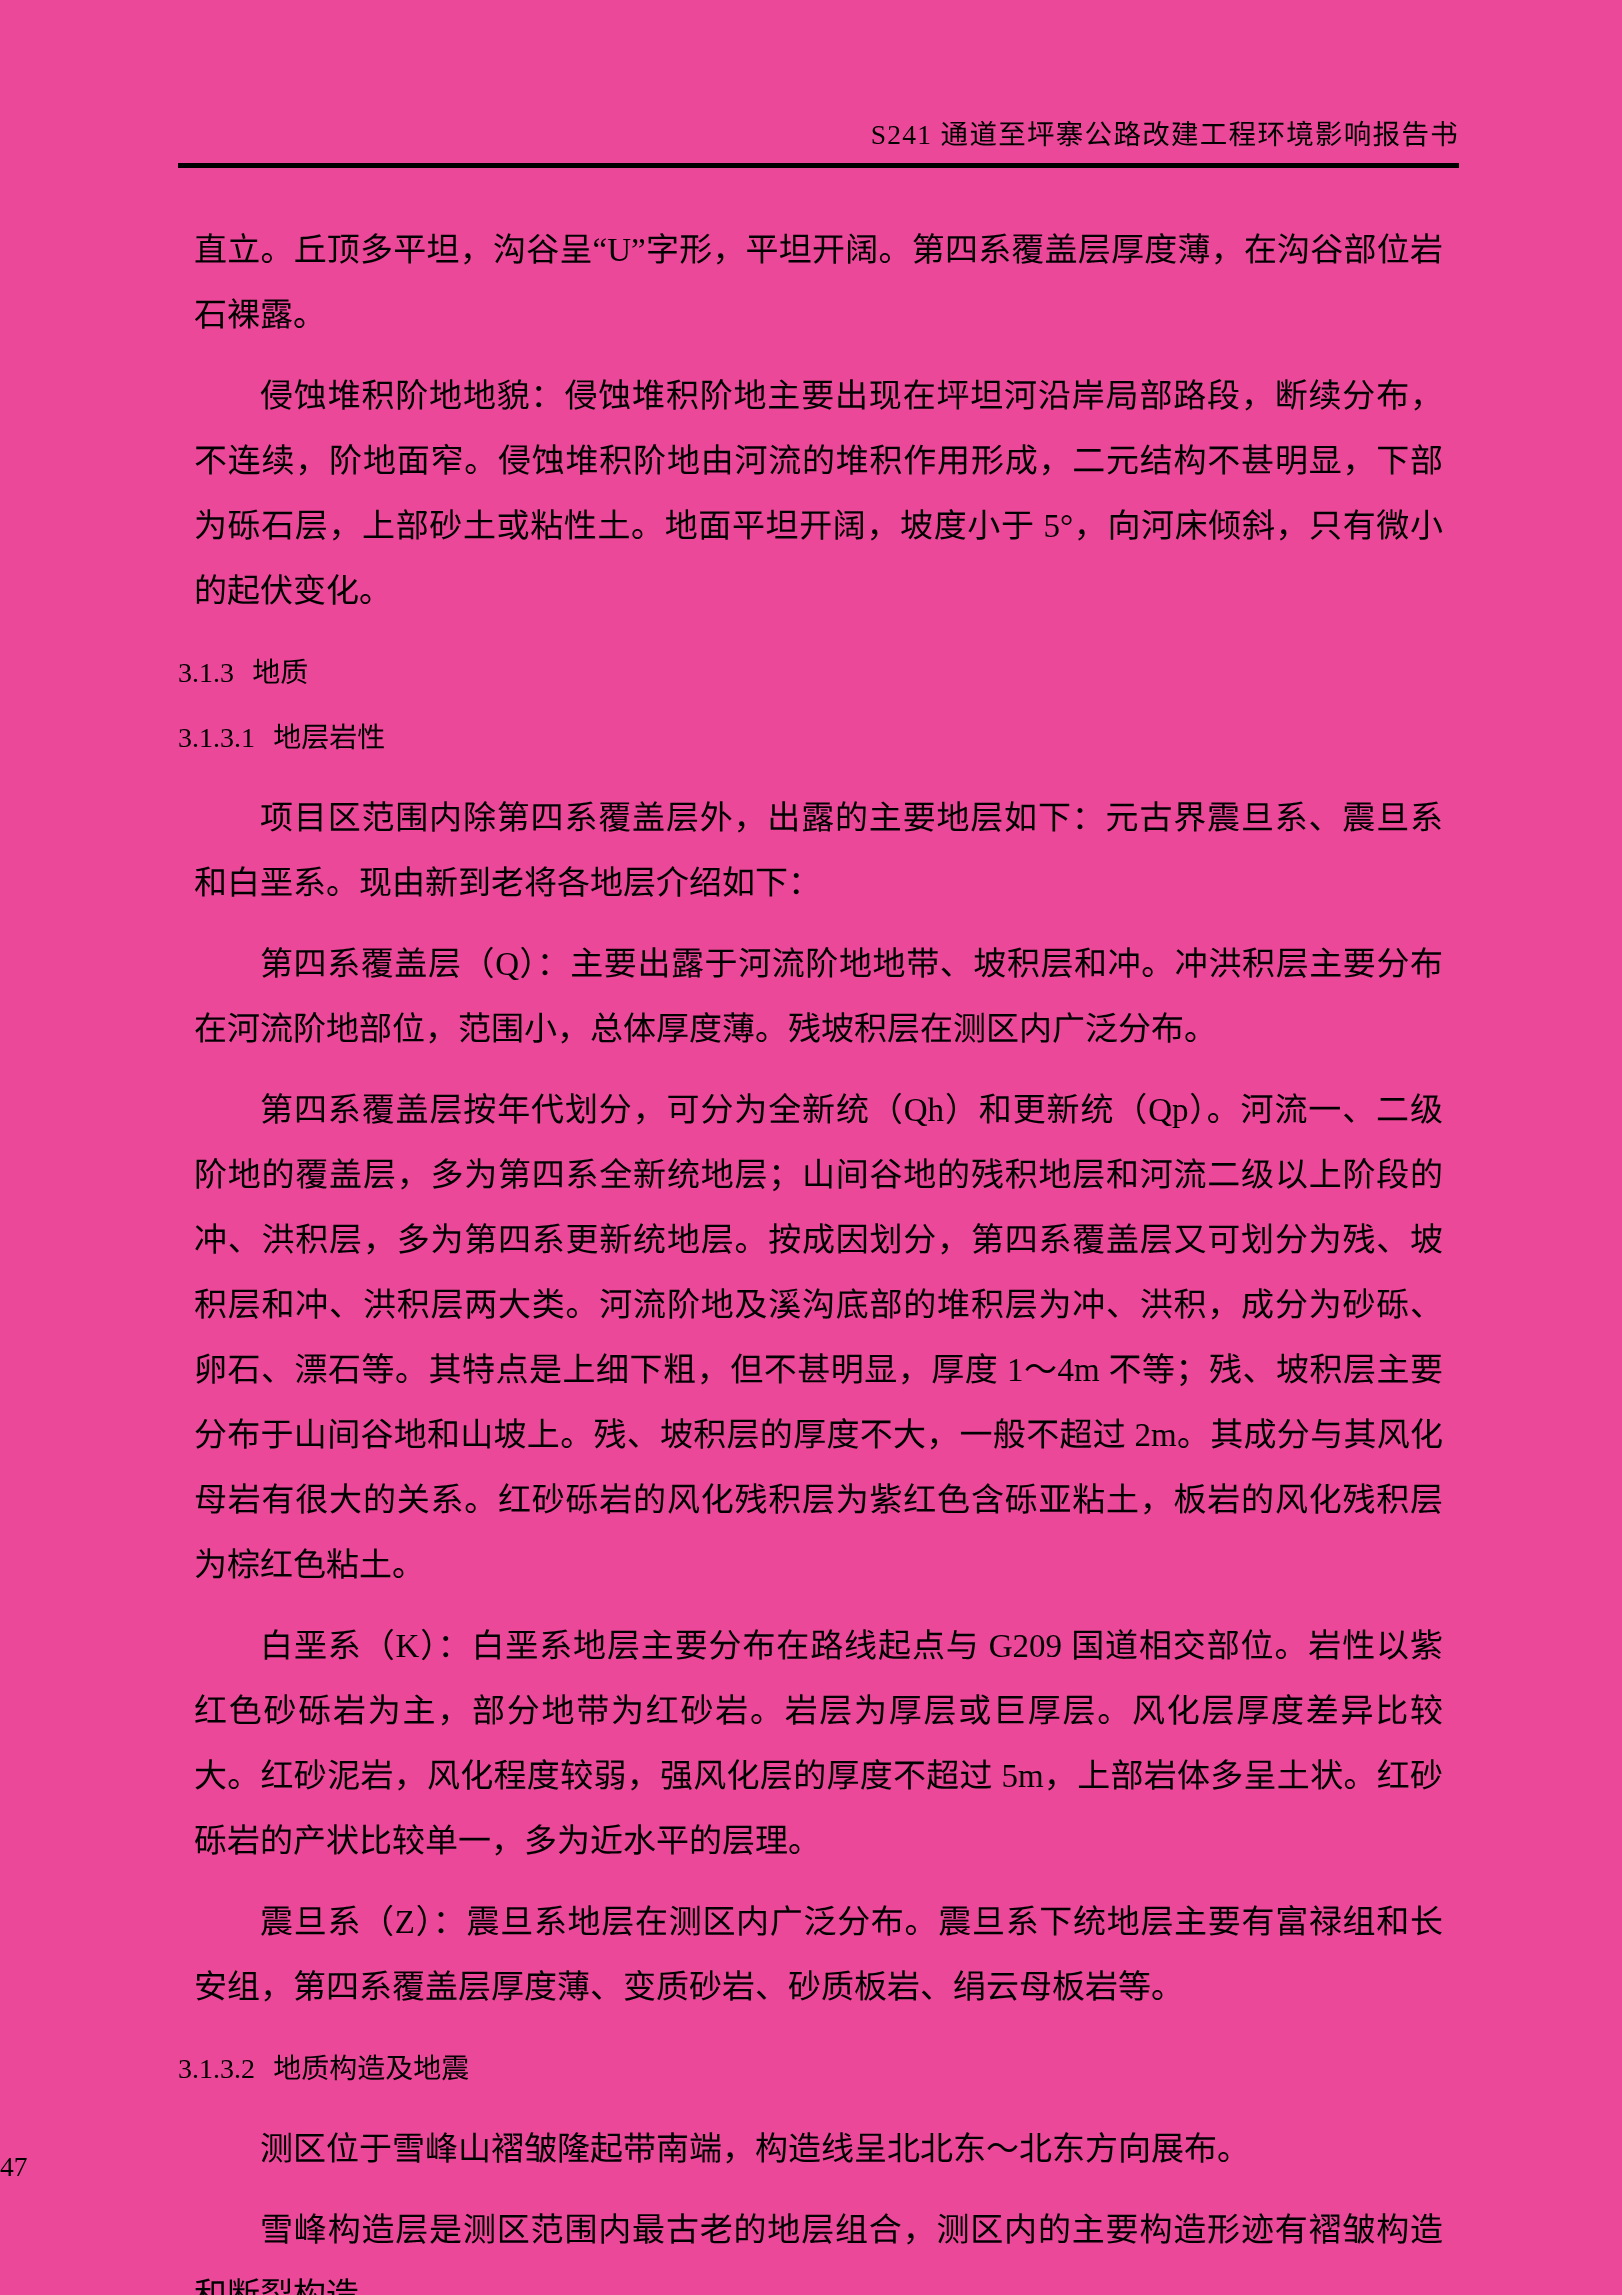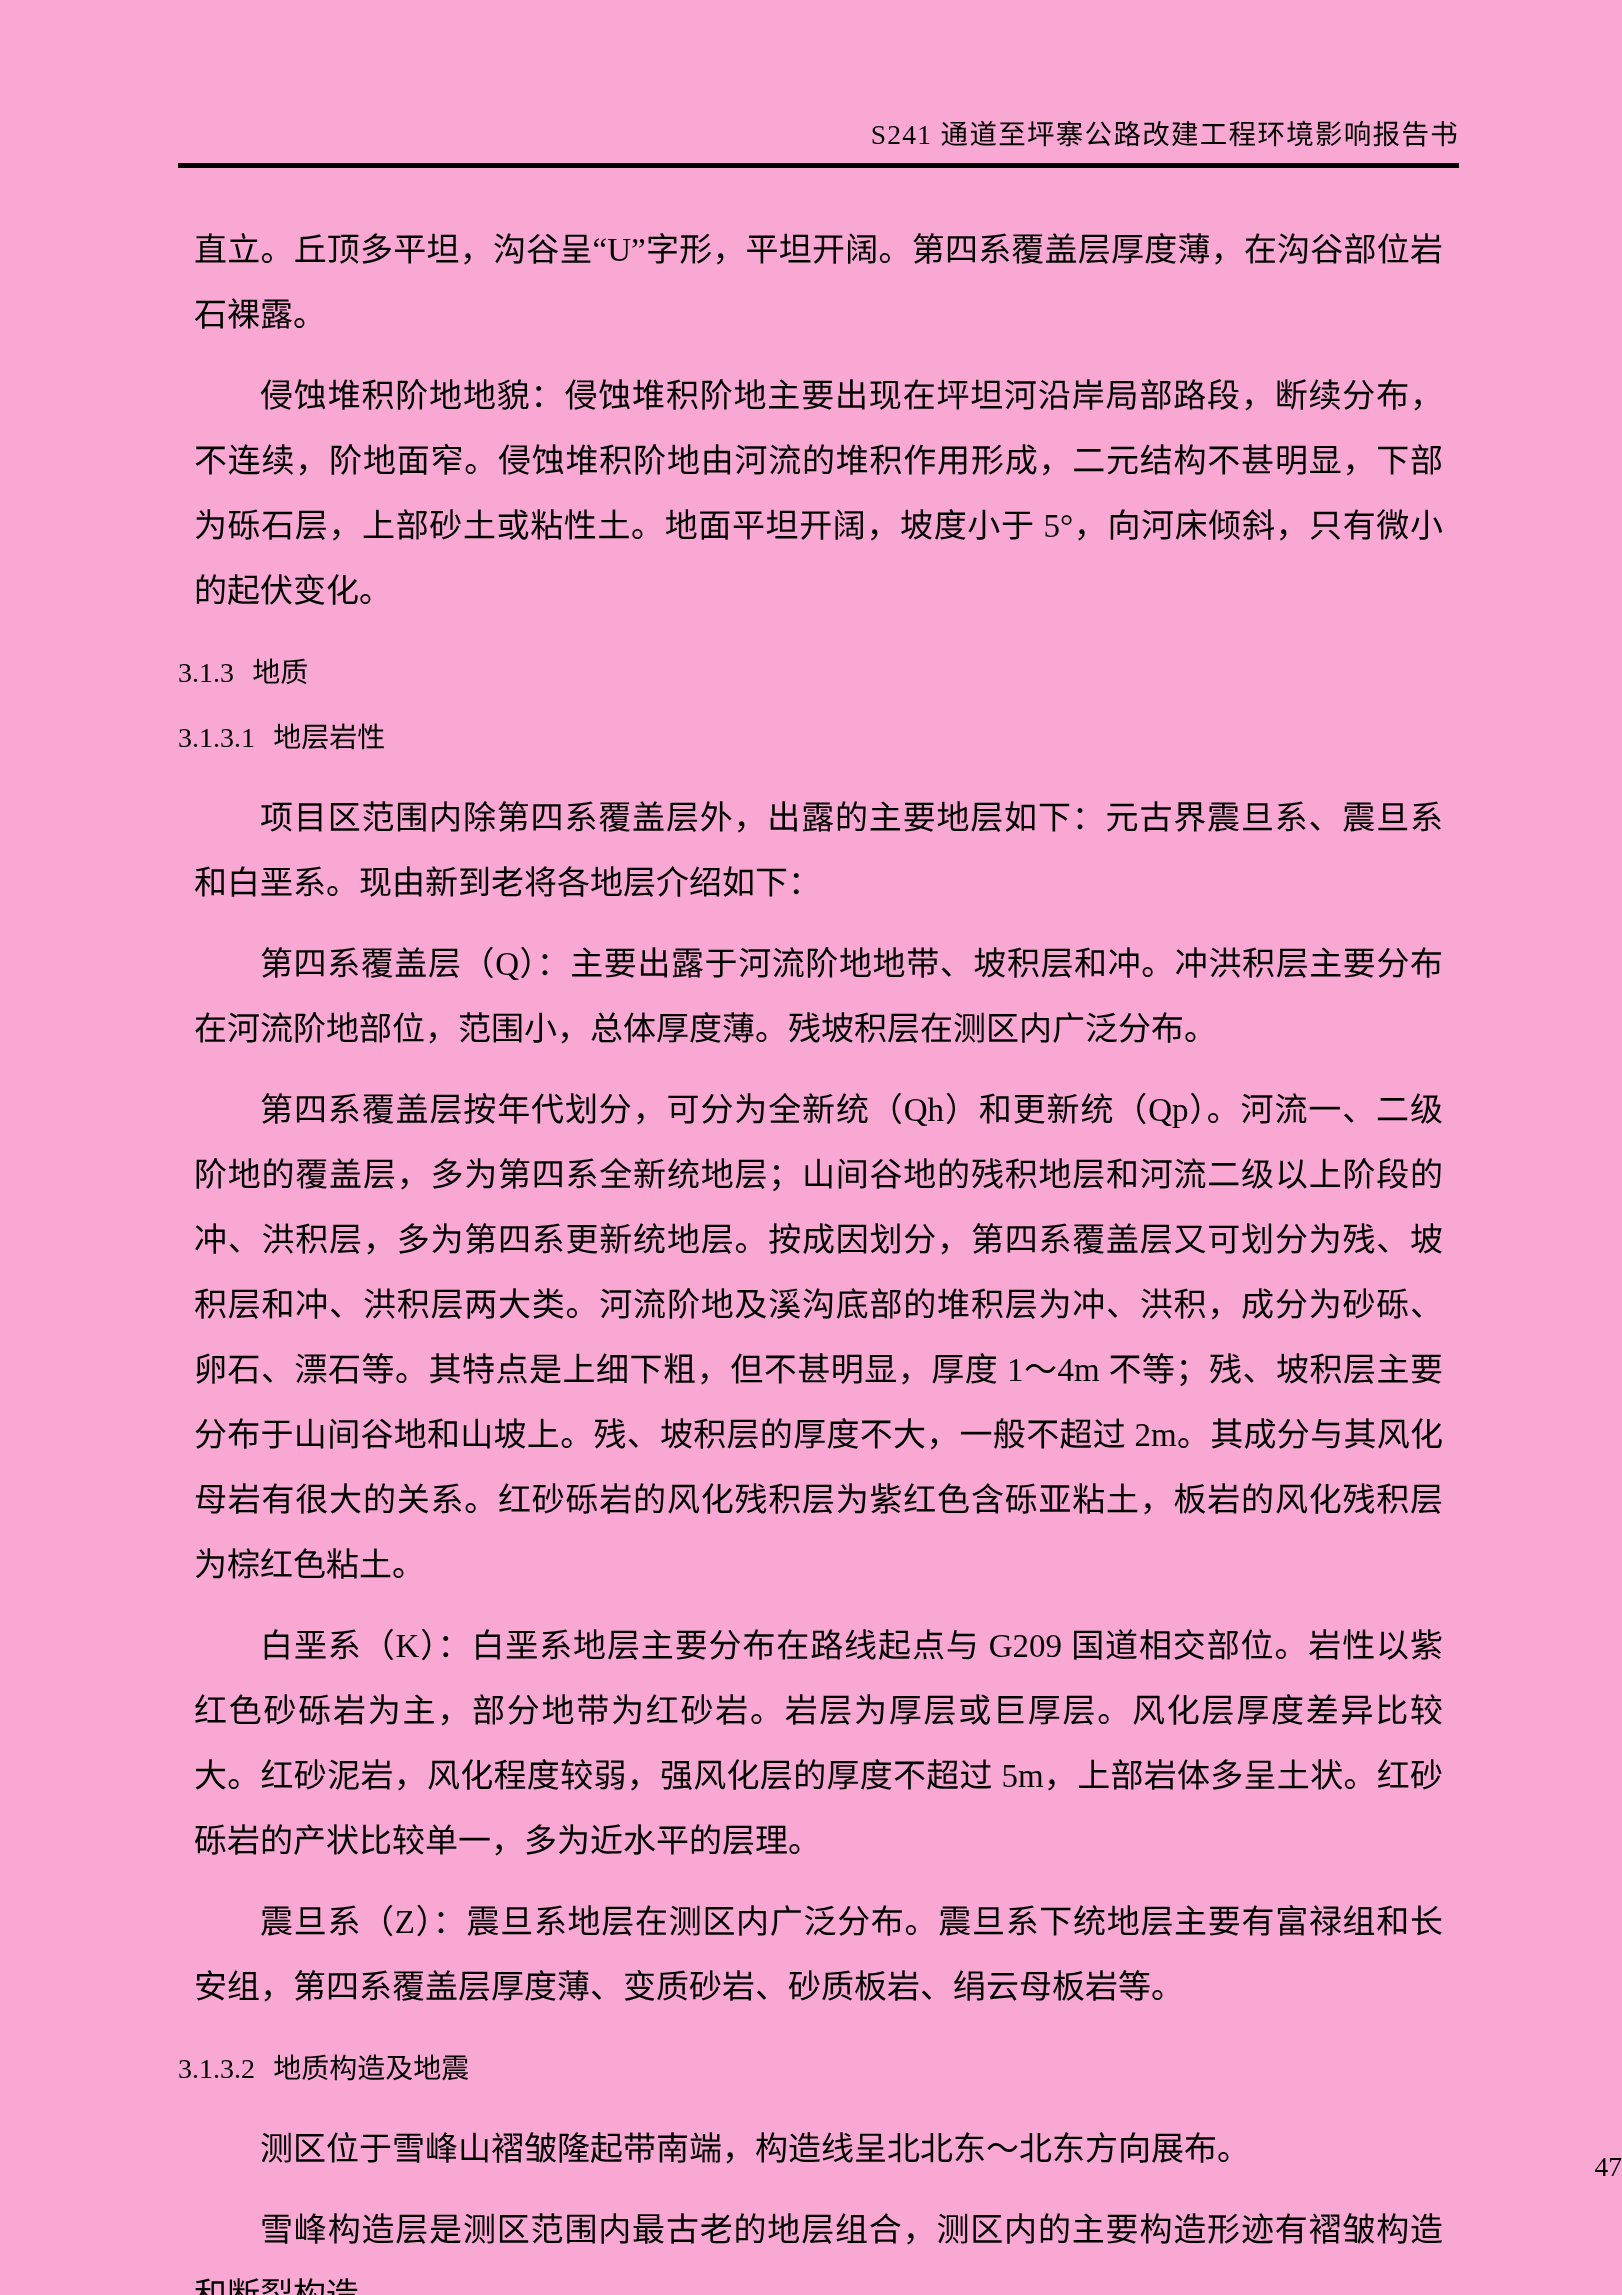--- a/index.html
+++ b/index.html
@@ -4,21 +4,21 @@
 <style>
   html, body {
     margin: 0;
     padding: 0;
     background: #ffffff;
   }
   .page {
     position: relative;
     width: 1622px;
     height: 2295px;
-    background: #f9a8d4;
+    background: #ec4899;
     color: #000000;
     font-family: "Liberation Serif", "DejaVu Serif", serif;
     overflow: hidden;
   }
   .header {
     position: absolute;
     left: 178px;
     width: 1281px;
     top: 116px;
   }
@@ -61,21 +61,21 @@
   }
   .h-num {
     display: inline-block;
     margin-right: 0.65em;
   }
   .footer {
     position: absolute;
     left: 0;
     width: 100%;
     top: 2150px;
-    text-align: right;
+    text-align: left;
   }
   .page-number {
     font-size: 27.5px;
     line-height: 33px;
   }
 </style>
 </head>
 <body>
 
 <div class="page">

